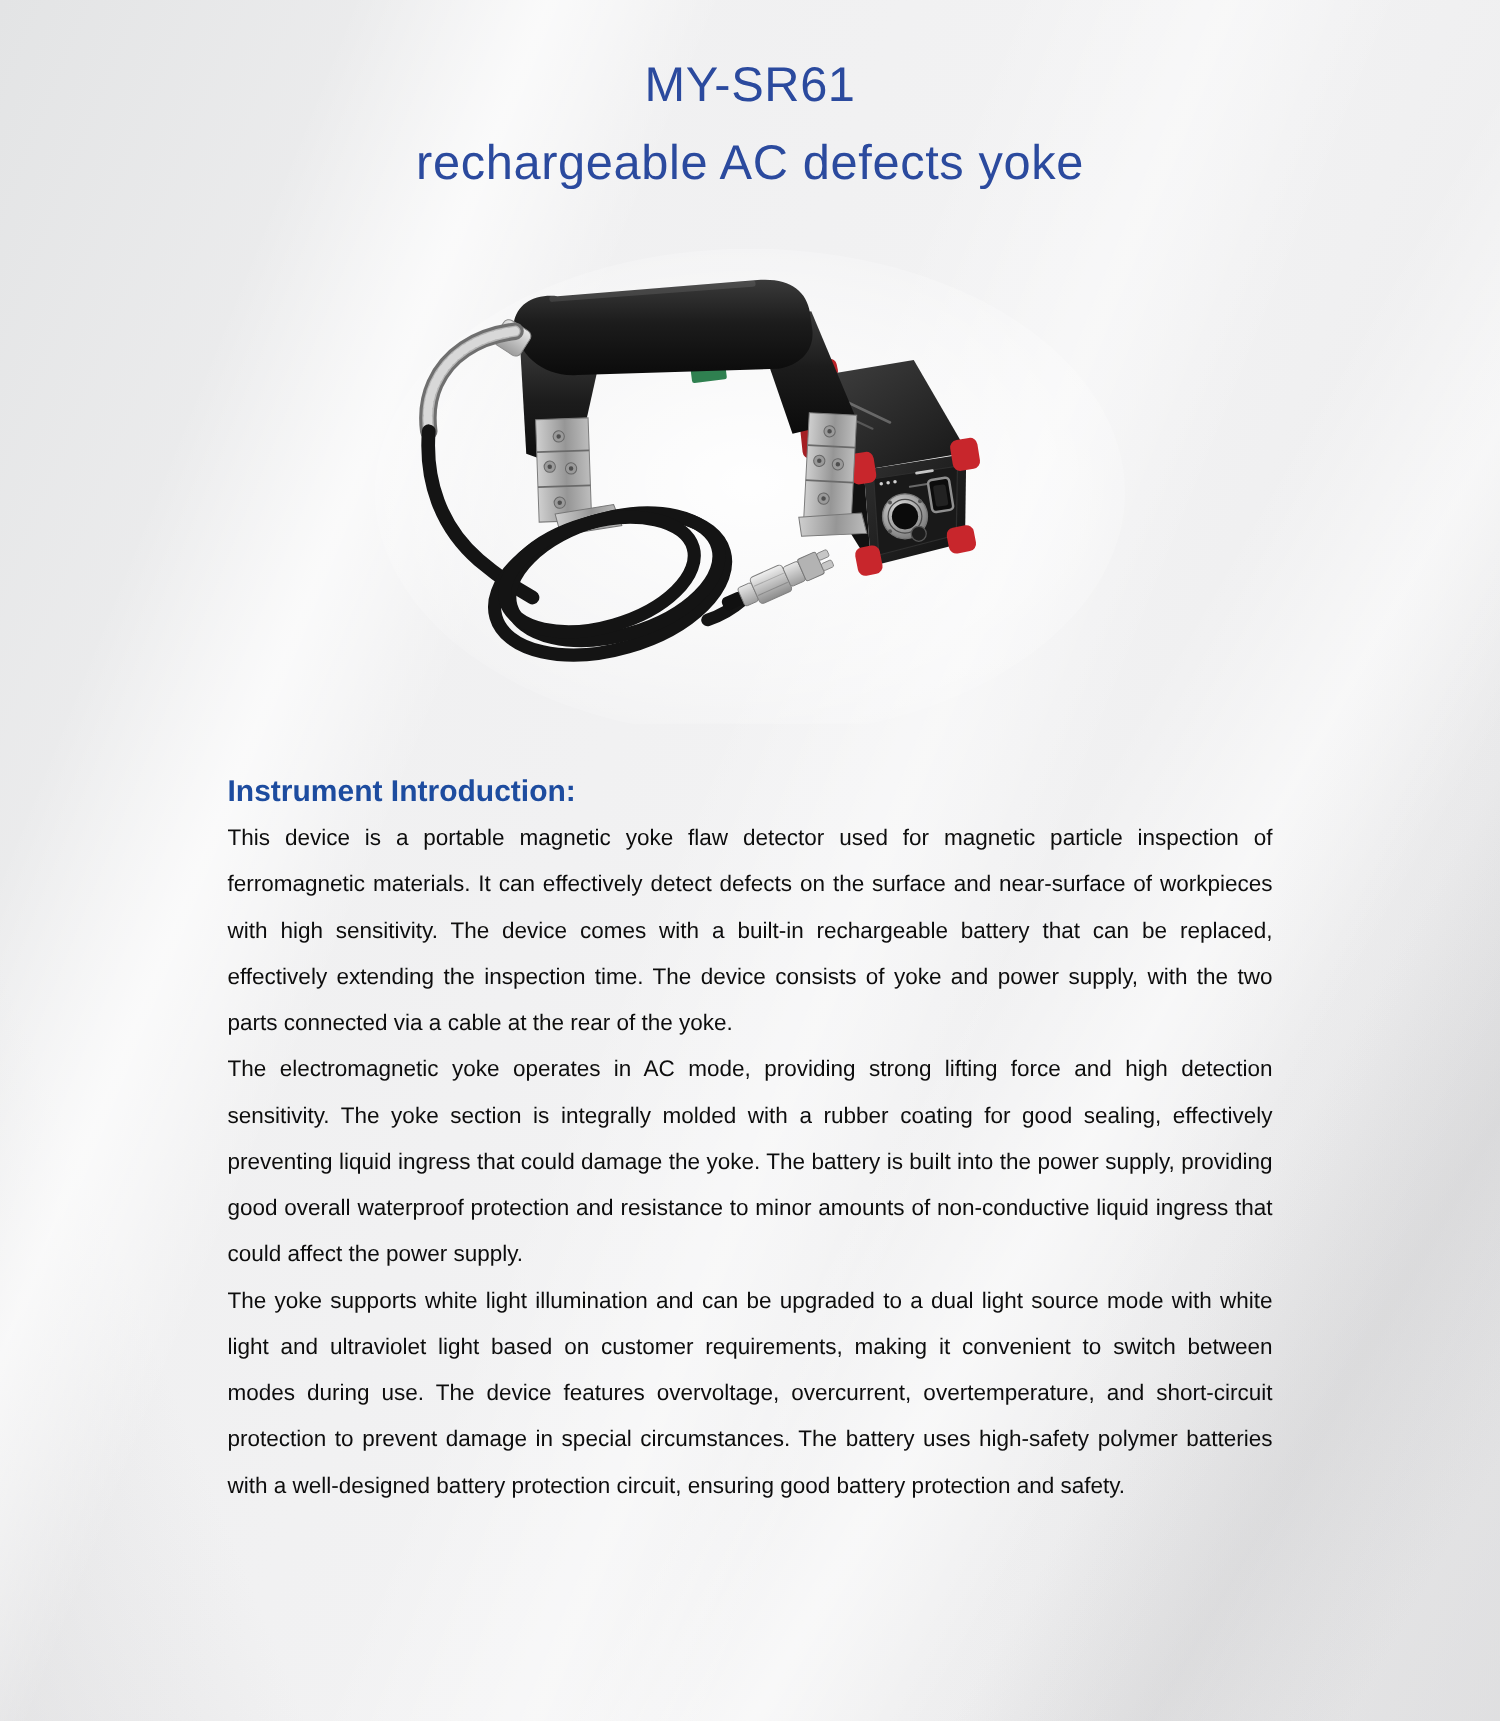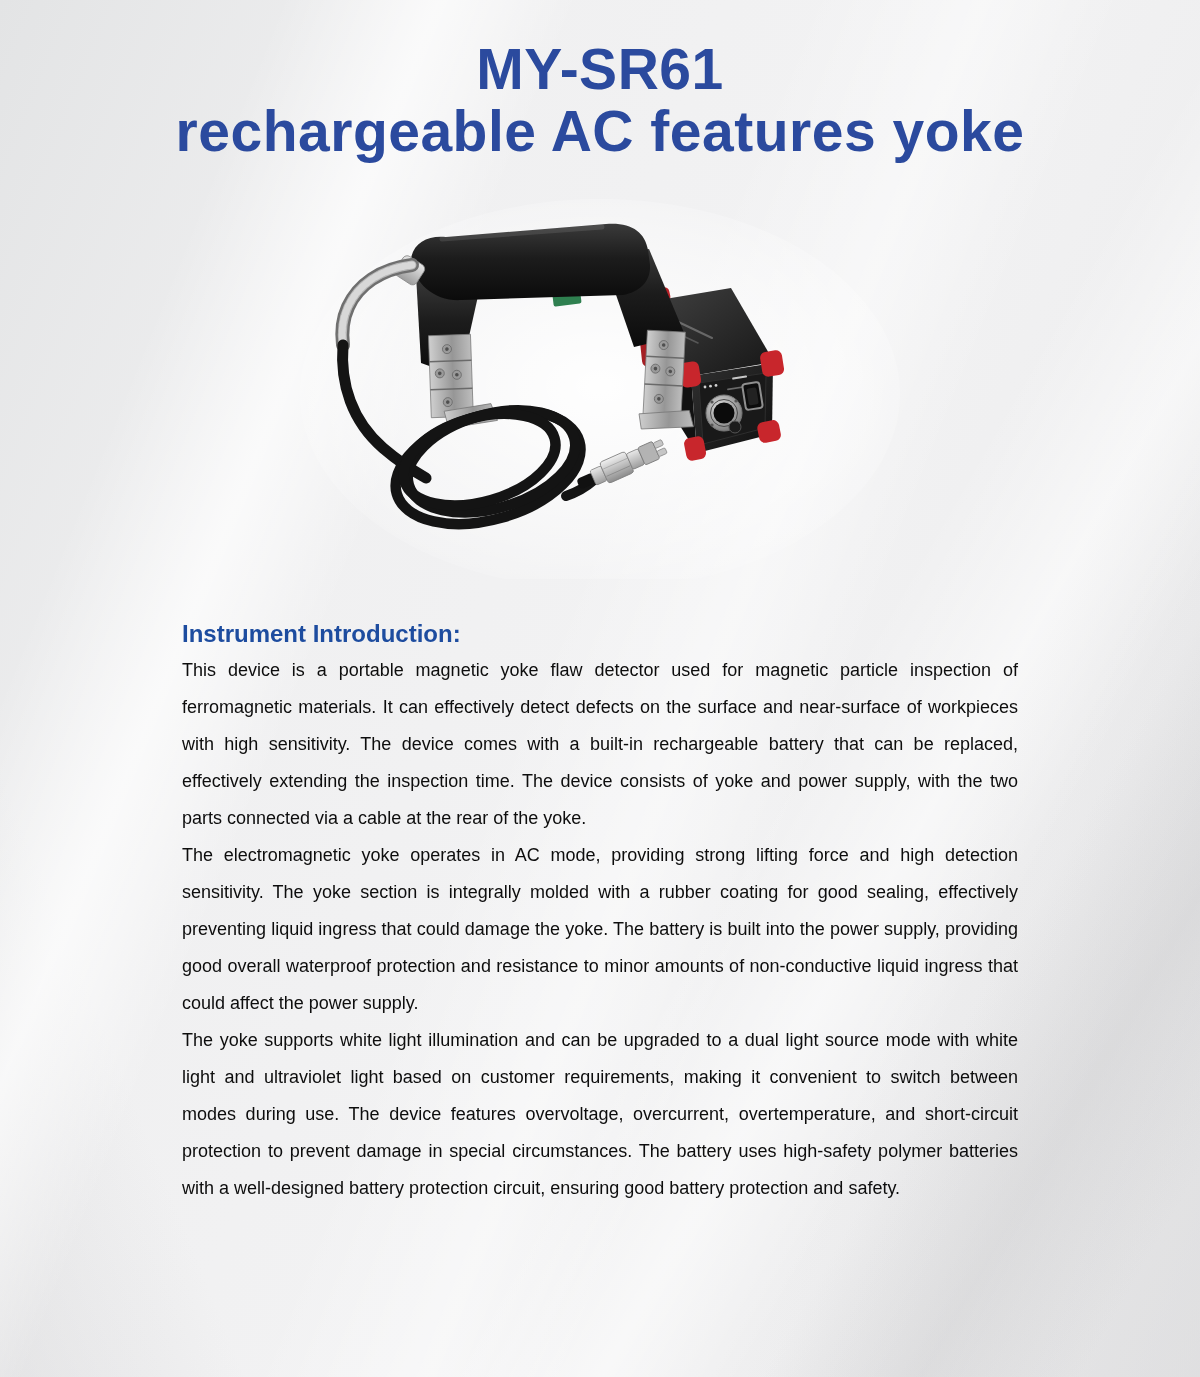--- a/index.html
+++ b/index.html
@@ -20,22 +20,22 @@
       linear-gradient(112deg, #e3e4e5 0%, #f0f0f1 28%, #f2f2f3 55%, #eaeaeb 100%);
   }
   .page::after{ 
     content:"";position:absolute;inset:0;pointer-events:none;
     background:
       linear-gradient(120deg, rgba(255,255,255,0) 62%, rgba(255,255,255,.55) 70%, rgba(255,255,255,0) 77%),
       linear-gradient(120deg, rgba(190,190,192,.0) 78%, rgba(190,190,192,.28) 86%, rgba(190,190,192,0) 94%);
   }
   .titles{position:relative;padding-top:38px;text-align:center;z-index:2;}
   .titles h1{
-    margin:0;font-weight:700;
-    font-size:57px;line-height:62px;
+    margin:0;font-weight:400;
+    font-size:39px;line-height:62px;
     color:#2b4a9e;letter-spacing:.5px;
   }
   .photo{
     position:relative;z-index:2;
     width:600px;height:380px;
     margin:37px auto 0;
   }
   .intro{
     position:relative;z-index:2;
     width:836px;margin:36px auto 12px;
@@ -49,21 +49,21 @@
     color:#0d0d0d;text-align:justify;text-justify:inter-word;
   }
 </style>
 </head>
 <body>
 
 <div class="page">
 
   <header class="titles">
     <h1>MY-SR61</h1>
-    <h1>rechargeable AC features yoke</h1>
+    <h1>rechargeable AC defects yoke</h1>
   </header>
 
   <figure class="photo">
     <svg viewBox="0 0 600 380" width="600" height="380">
       <defs>
         <radialGradient id="glow" cx="50%" cy="48%" r="60%">
           <stop offset="0%" stop-color="#ffffff" stop-opacity="0.95"></stop>
           <stop offset="70%" stop-color="#ffffff" stop-opacity="0.35"></stop>
           <stop offset="100%" stop-color="#ffffff" stop-opacity="0"></stop>
         </radialGradient>

